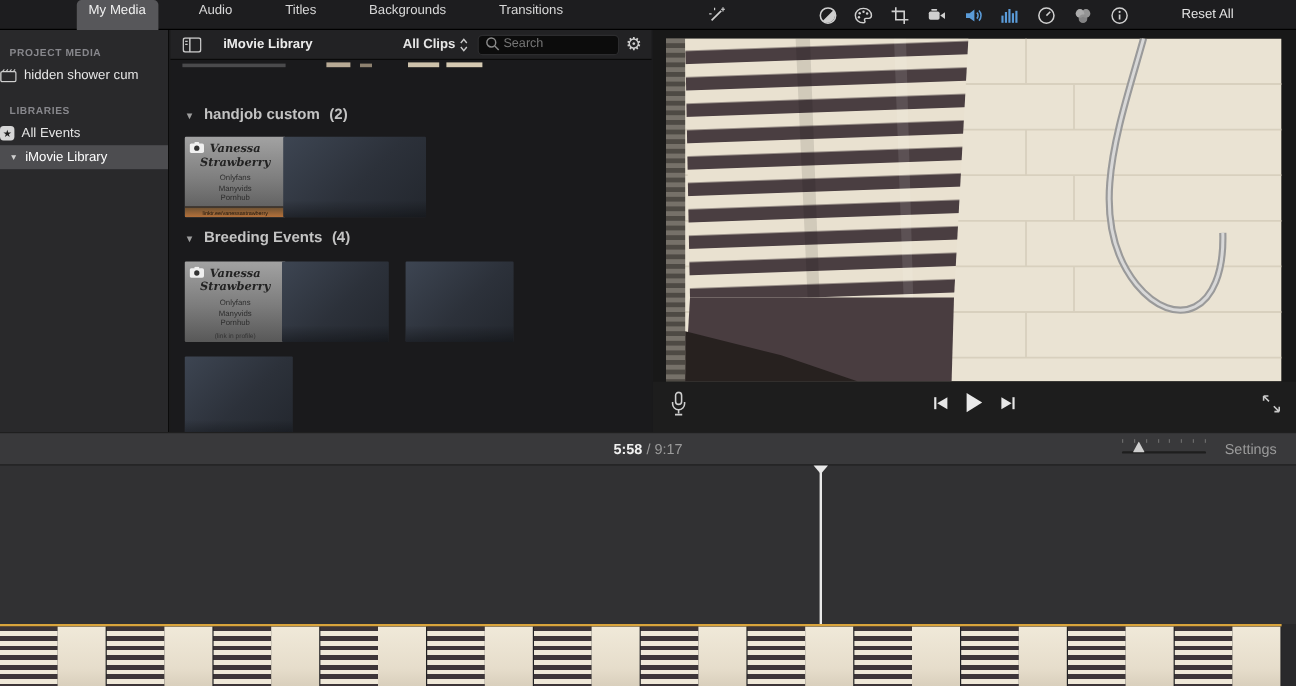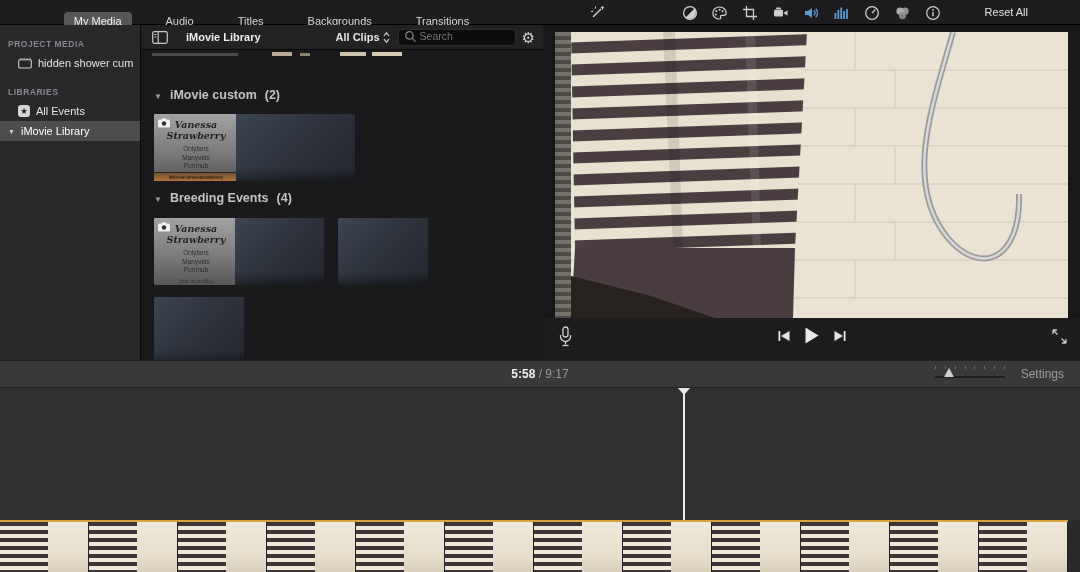--- a/index.html
+++ b/index.html
@@ -2,34 +2,34 @@
 <html><head>
 <meta charset="utf-8">
 <style>
   * { margin:0; padding:0; box-sizing:border-box; }
   html,body { width:1080px; height:572px; overflow:hidden; background:#111; }
   body { font-family:"Liberation Sans", sans-serif; -webkit-font-smoothing:antialiased; }
   .app { position:absolute; inset:0; width:1080px; height:572px; background:#1c1c1e; }
 
   
   .toolbar { position:absolute; left:0; top:0; width:1080px; height:25px; background:#1d1d1f; border-bottom:1px solid #000; }
-  .tabs { position:absolute; left:0; top:0; width:543px; height:42px; display:flex; align-items:center; justify-content:center; gap:24px; }
+  .tabs { position:absolute; left:0; top:0; width:543px; height:42px; display:flex; justify-content:center; gap:24px; }
   .tab { color:#d8d8d8; font-size:11px; padding:3px 10px; border-radius:4px; cursor:default; white-space:nowrap; }
   .tab.active { background:#57575a; color:#f2f2f2; }
   .right-tools { position:absolute; left:543px; top:0; width:537px; height:25px; }
   .wand { position:absolute; left:46px; top:4px; }
   .adjust-icons { position:absolute; left:138px; top:0; width:260px; height:25px; display:flex; align-items:center; justify-content:space-between; }
   .adjust-icons .ico { width:17px; height:17px; display:flex; align-items:center; justify-content:center; }
   .reset { position:absolute; right:52px; top:6px; color:#e3e3e3; font-size:11px; }
 
   
   .main { position:absolute; left:0; top:25px; width:1080px; height:335px; }
   .sidebar { position:absolute; left:0; top:0; width:141px; height:335px; background:#29292b; border-right:1px solid #0b0b0b; }
   .side-header { margin:14px 0 4px 8px; font-size:8.5px; font-weight:bold; letter-spacing:.5px; color:#87878c; }
-  .side-item { display:flex; align-items:center; gap:6px; height:20px; padding-left:18px; color:#e6e6e6; font-size:11px; }
+  .side-item { display:flex; align-items:center; gap:6px; height:20px; color:#e6e6e6; font-size:11px; }
   .side-item.selected { background:#4d4d50; color:#fff; padding-left:8px; }
   .disc { font-size:7px; color:#d0d0d0; }
   .star-badge { width:12px; height:12px; border-radius:3px; background:#d6d6d6; color:#1c1c1c; font-size:8.5px; line-height:12px; text-align:center; }
 
   
   .browser { position:absolute; left:142px; top:0; width:401px; height:335px; background:#1a1a1c; }
   .browser-header { position:absolute; left:0; top:0; width:401px; height:25px; background:#222224; border-bottom:1px solid #0a0a0a; display:flex; align-items:center; }
   .toggle-btn { margin-left:10px; display:flex; }
   .browser-title { margin-left:18px; color:#ececec; font-size:11px; font-weight:bold; }
   .clip-filter { margin-left:auto; display:flex; align-items:center; gap:3px; color:#e6e6e6; font-size:11px; font-weight:bold; }
@@ -249,21 +249,21 @@
         <div class="sliver">
           <i style="left:10px;top:3px;width:86px;height:3px;background:#4a4a4c;"></i>
           <i style="left:130px;top:2px;width:20px;height:4px;background:#b9ab96;"></i>
           <i style="left:158px;top:3px;width:10px;height:3px;background:#8e8270;"></i>
           <i style="left:198px;top:2px;width:26px;height:4px;background:#cec2ab;"></i>
           <i style="left:230px;top:2px;width:30px;height:4px;background:#d6cab2;"></i>
         </div>
 
         <div class="section-head" style="left:12px;top:38px;">
           <span class="disc">▼</span>
-          <span>iMovie custom</span>
+          <span>handjob custom</span>
           <span>(2)</span>
         </div>
         <div class="thumb card" style="left:12px;top:64px;">
           <span class="cam">
             <svg width="12" height="10" viewBox="0 0 12 10">
                 <rect x="0" y="1.5" width="12" height="8" rx="1.5" fill="#f0f0f0"></rect>
                 <rect x="4" y="0.3" width="4" height="2" rx="0.8" fill="#f0f0f0"></rect>
                 <circle cx="6" cy="5.5" r="2.2" fill="#333"></circle>
               </svg>
           </span>

